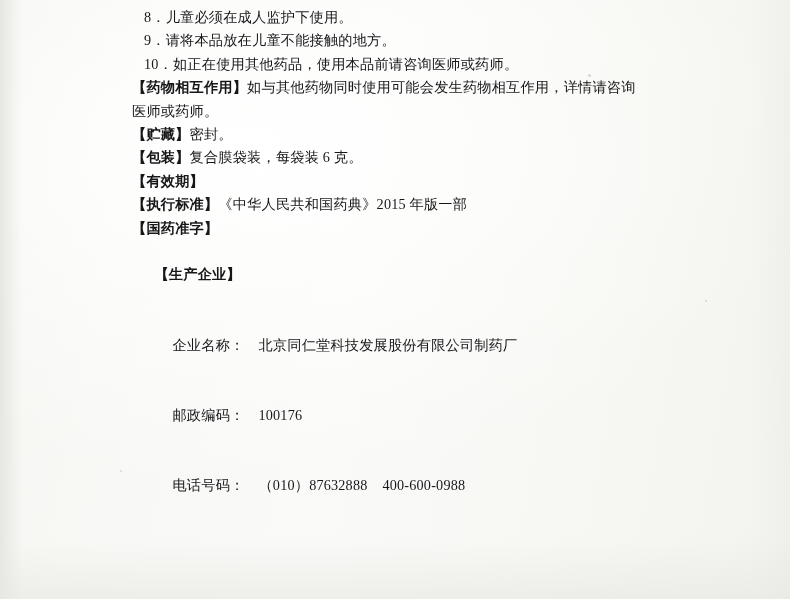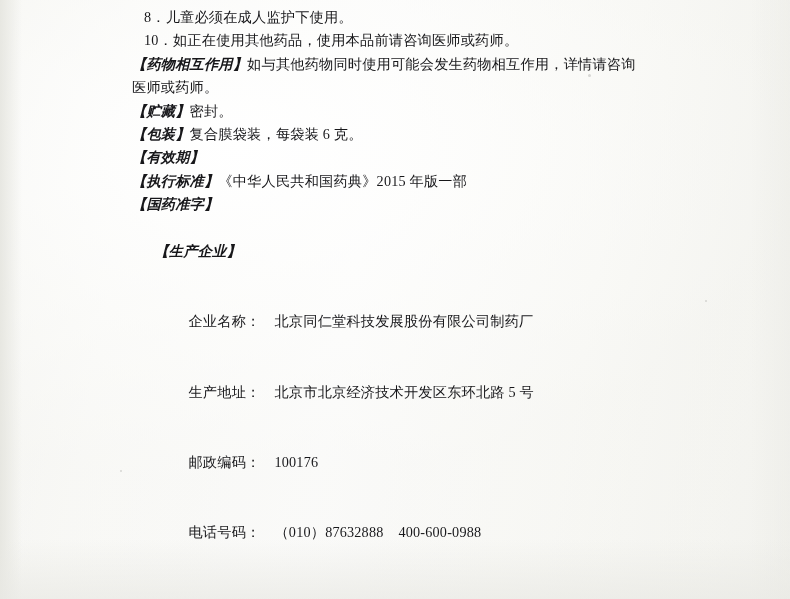--- a/index.html
+++ b/index.html
@@ -68,59 +68,58 @@
     font-size: 14.2px;
     line-height: 23.4px;
     white-space: pre;
     letter-spacing: 0.2px;
   }
   .numbered {
     padding-left: 12px;
   }
   .bold {
     font-weight: bold;
-    font-style: italic;
   }
   .indent-body {
     padding-left: 18px;
   }
   .kv {
     display: flex;
     align-items: baseline;
   }
   .kv .k {
     flex: 0 0 auto;
     white-space: pre;
   }
   .kv .v {
     flex: 1 1 auto;
     white-space: pre;
   }
   .mfg-label {
     display: inline-block;
     width: 86px;
     white-space: pre;
-    margin-left: 16px;
   }
 </style>
 </head>
 <body>
 
 <div id="page">
   <div id="paper-shade"></div>
   <div id="paper-edge-left"></div>
   <div id="paper-edge-right"></div>
   <div id="paper-edge-bottom"></div>
   <div id="speck-1"></div>
   <div id="speck-2"></div>
   <div id="speck-3"></div>
 
   <div id="content">
 
     <div class="line numbered">8．儿童必须在成人监护下使用。</div>
+    <div class="line numbered">9．请将本品放在儿童不能接触的地方。</div>
     <div class="line numbered">10．如正在使用其他药品，使用本品前请咨询医师或药师。</div>
 
     <div class="line kv">
       <span class="k bold">【药物相互作用】</span>
       <span class="v">如与其他药物同时使用可能会发生药物相互作用，详情请咨询</span>
     </div>
     <div class="line">医师或药师。</div>
 
     <div class="line kv">
       <span class="k bold">【贮藏】</span>
@@ -147,23 +146,20 @@
 
 
     <div class="line">
       <span class="bold">【生产企业】</span>
     </div>
 
     <div class="line indent-body">
       <span class="mfg-label">企业名称：</span><span>北京同仁堂科技发展股份有限公司制药厂</span>
     </div>
     <div class="line indent-body">
-      <span class="mfg-label">生产地址：</span><span>北京市北京经济技术开发区东环北路 5 号</span>
-    </div>
-    <div class="line indent-body">
       <span class="mfg-label">邮政编码：</span><span>100176</span>
     </div>
     <div class="line indent-body">
       <span class="mfg-label">电话号码：</span><span>（010）87632888    400-600-0988</span>
     </div>
 
   </div>
 </div>
 
 </body></html>

